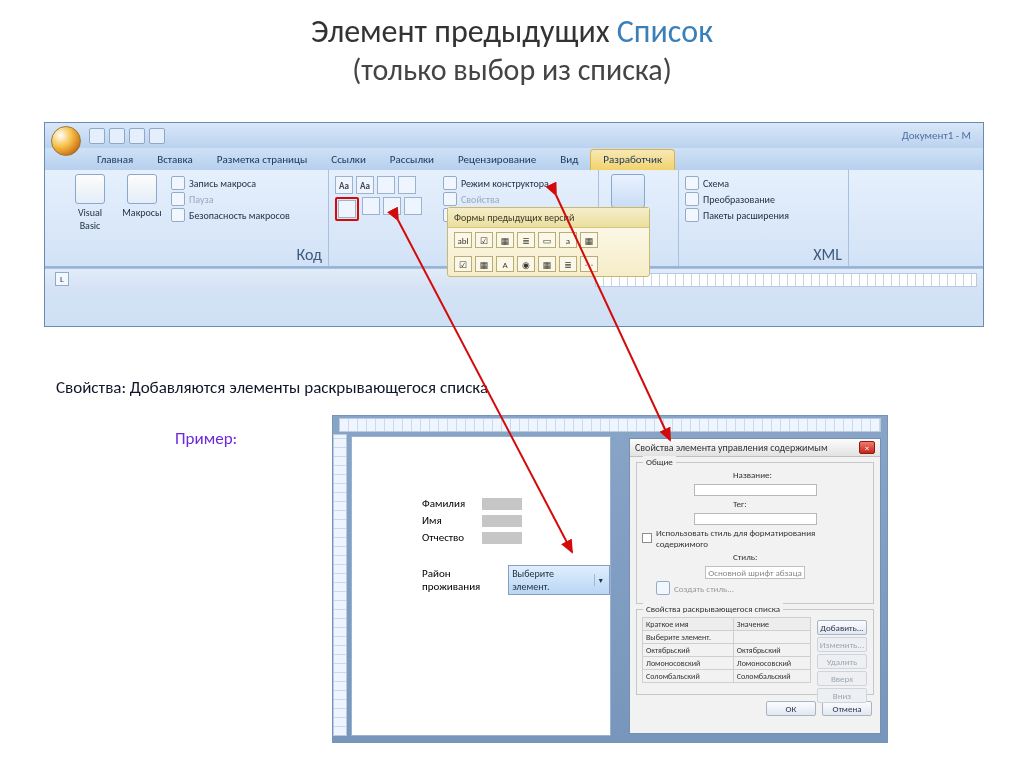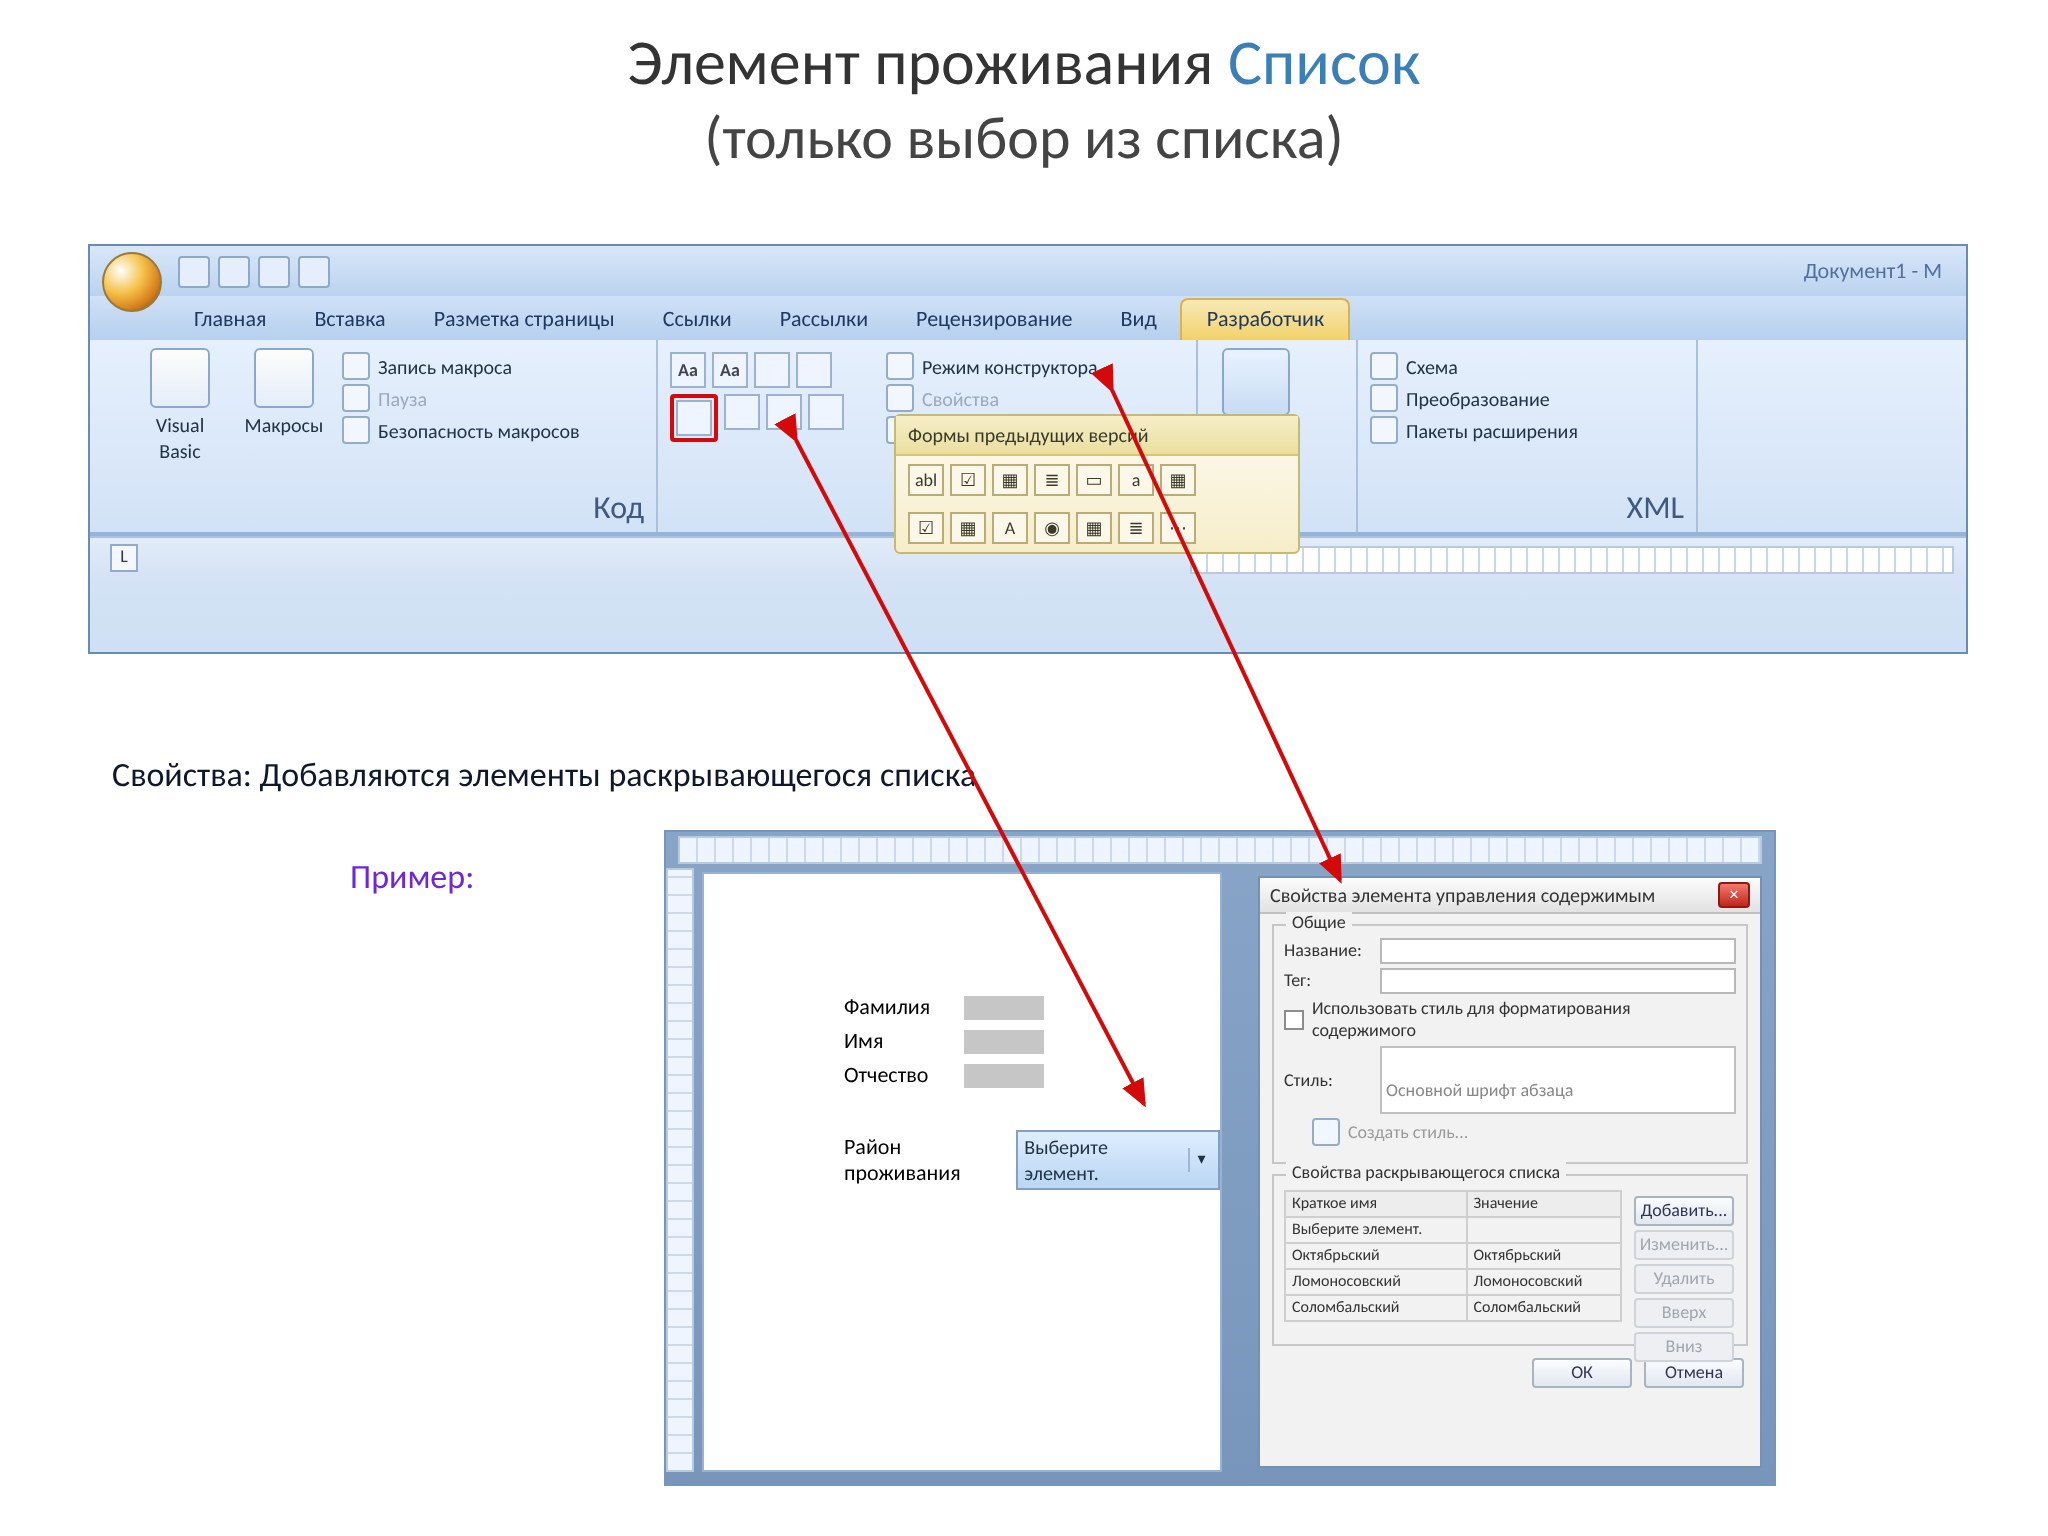--- a/index.html
+++ b/index.html
@@ -59,40 +59,40 @@
   .gbox { width: 40px; height: 12px; background: #c6c6c6; }
   .region-lbl { font-size: 11px; }
   .dropdown { display: inline-flex; align-items: center; border: 1px solid #869ebf; background: linear-gradient(#dfeeff,#b9d6f3); font-size: 10px; padding: 1px 3px; color: #234; }
   .dd-arrow { width: 12px; height: 12px; margin-left: 4px; border-left: 1px solid #9fb6d4; display: flex; align-items: center; justify-content: center; font-size: 8px; }
 
   .props-dlg { position: absolute; left: 296px; top: 22px; width: 252px; height: 296px; background: #f2f2f2; border: 1px solid #7690b2; font-size: 9px; color: #333; }
   .props-dlg .pd-title { background: linear-gradient(#fcfcfc,#e2e2e2); height: 18px; border-bottom: 1px solid #c0c0c0; display: flex; align-items: center; padding: 0 5px; font-size: 10px; }
   .pd-title .xb { margin-left: auto; width: 16px; height: 13px; background: linear-gradient(#f47a6e,#c1251a); border: 1px solid #8e1a12; border-radius: 2px; color: #fff; text-align: center; line-height: 11px; font-size: 9px; }
   .grp { border: 1px solid #c7c7c7; margin: 5px 6px 0; padding: 4px 5px 6px; position: relative; }
   .grp .glabel { position: absolute; top: -7px; left: 6px; background: #f2f2f2; padding: 0 3px; font-size: 9px; }
-  .frow { display: flex; align-items: center; gap: 4px; margin: 2px 0; }
+  .frow { display: flex; align-items: center; gap: 4px; margin: 2px 0; flex-direction: column; }
   .frow label { width: 44px; }
   .frow input[type=text] { flex: 1; border: 1px solid #b8b8b8; height: 13px; font-size: 9px; padding: 0 2px; }
   .chk { display: flex; gap: 4px; align-items: center; margin: 2px 0; }
   .chk .cb { width: 10px; height: 10px; border: 1px solid #8c8c8c; background: #fff; }
-  .mini-select { border: 1px solid #bfbfbf; background: #fff; flex: 1; height: 29px; font-size: 9px; padding: 16px 2px; color: #888; }
+  .mini-select { border: 1px solid #bfbfbf; background: #fff; flex: 1; height: 29px; font-size: 9px; padding: 0 2px; color: #888; }
   .side-btns { position: absolute; right: 6px; display: flex; flex-direction: column; gap: 2px; }
   .dlg-btn { width: 50px; height: 15px; border: 1px solid #aab4c0; background: linear-gradient(#fafcff,#e2e8f0); font-size: 9px; text-align: center; line-height: 13px; color: #335; border-radius: 2px; }
   .dlg-btn.gray { color: #a0a7b0; border-color: #cfd4da; background: #edeff2; }
   .list-tbl { width: 100%; border-collapse: collapse; font-size: 8px; margin-top: 3px; }
   .list-tbl th, .list-tbl td { border: 1px solid #cfcfcf; padding: 1px 3px; text-align: left; }
   .list-tbl th { background: #ededed; font-weight: 400; }
   .btm-btns { display: flex; justify-content: flex-end; gap: 6px; padding: 6px 8px 0; }
 </style>
 </head>
 <body>
 
 <div class="slide-title">
   <h1>
-    <span>Элемент проживания </span><span class="title-accent">Список</span>
+    <span>Элемент предыдущих </span><span class="title-accent">Список</span>
   </h1>
   <div class="slide-subtitle">(только выбор из списка)</div>
 </div>
 
 <div class="word-window">
   <div class="titlebar">
     <div class="orb"></div>
     <div class="qat" style="margin-left:8px;">
       <div class="qat-btn"></div>
       <div class="qat-btn"></div>

